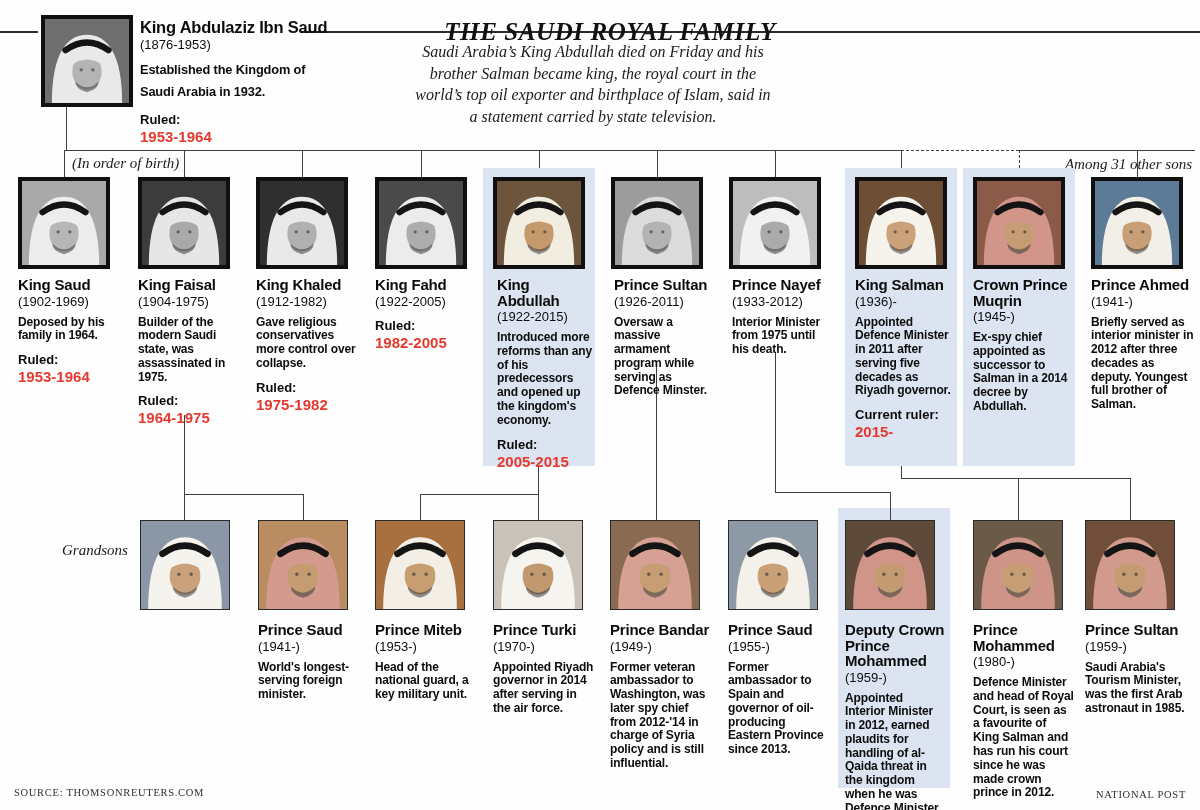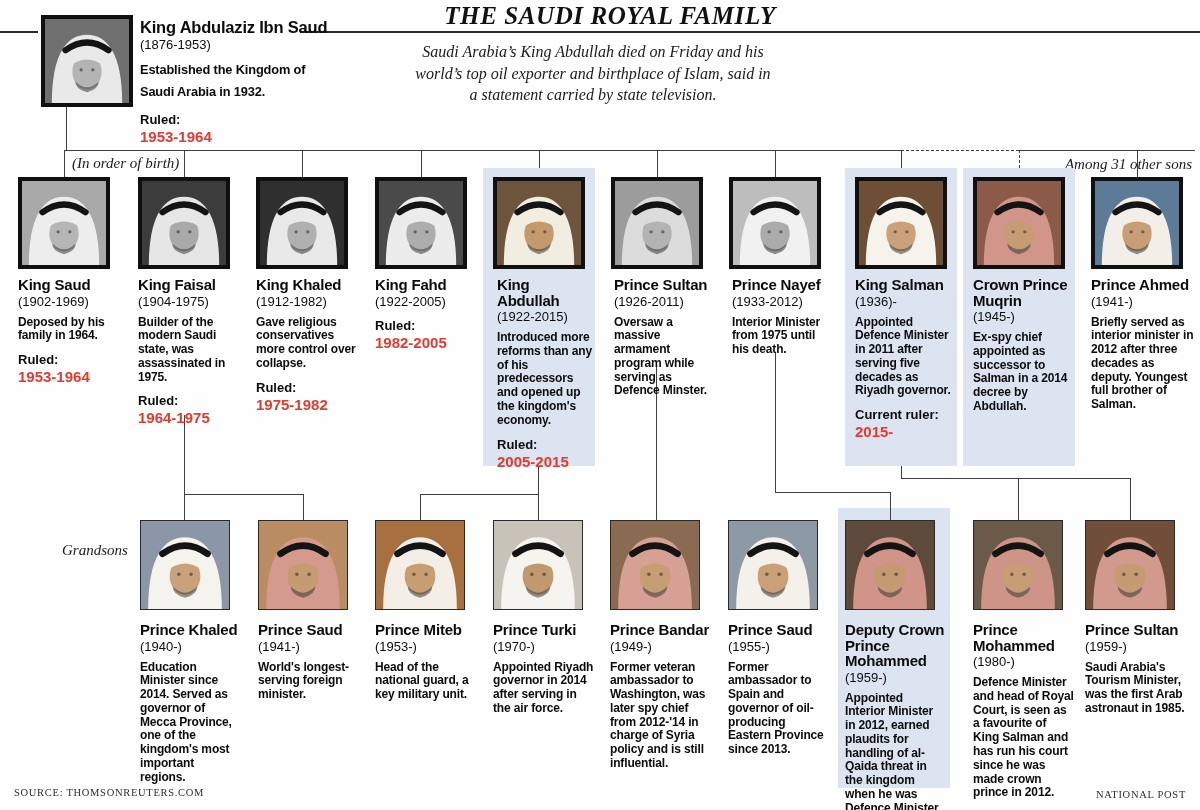--- a/index.html
+++ b/index.html
@@ -1,19 +1,19 @@
 <!DOCTYPE html>
 <html><head>
 <meta charset="utf-8">
 <style>
   html,body{margin:0;padding:0;background:#fff;}
   #stage{position:relative;width:1200px;height:810px;background:#fefefe;overflow:hidden;
          font-family:"Liberation Sans",sans-serif;color:#0c0c0c;}
   
-  .title{position:absolute;left:320px;top:1px;width:580px;text-align:center;
+  .title{position:absolute;left:320px;top:17px;width:580px;text-align:center;
          font:italic 700 25px/30px "Liberation Serif",serif;letter-spacing:.6px;color:#111;}
   .subtitle{position:absolute;left:368px;top:41px;width:450px;text-align:center;
             font:italic 400 16px/21.5px "Liberation Serif",serif;color:#1a1a1a;}
   .subtitle div{white-space:nowrap;}
   .note{position:absolute;font:italic 400 15px/18px "Liberation Serif",serif;color:#1a1a1a;white-space:nowrap;margin-top:28px;}
   .pname{font:700 15px/15.5px "Liberation Sans",sans-serif;letter-spacing:-.2px;}
   .pyears{font:400 13px/15px "Liberation Sans",sans-serif;margin:1px 0 7px 0;}
   .pdesc{font:700 12px/13.8px "Liberation Sans",sans-serif;letter-spacing:-.15px;}
   .pruled{margin-top:7px;}
   .rl{font:700 13px/15px "Liberation Sans",sans-serif;text-align:center;}
@@ -52,20 +52,21 @@
       <path d="M31,64 Q43,76 55,64 Q55,72 43,75 Q31,72 31,64 Z" fill="var(--beard,#3a3a3a)" opacity=".55"></path>
     </symbol>
   </svg>
 
   <div class="rule" style="left:0;top:31px;width:38px"></div>
   <div class="rule" style="left:300px;top:31px;width:900px"></div>
 
   <div class="title">THE SAUDI ROYAL FAMILY</div>
   <div class="subtitle">
     <div>Saudi Arabia’s King Abdullah died on Friday and his</div>
+    <div>brother Salman became king, the royal court in the</div>
     <div>world’s top oil exporter and birthplace of Islam, said in</div>
     <div>a statement carried by state television.</div>
   </div>
 
   <div class="photo big" style="left:41px;top:15px;--bg:#6f6f6f;--ghutra:#e9e9e9;--skin:#b4b4b4">
       <svg viewBox="0 0 86 86">
         <use href="#portrait"></use>
       </svg>
     </div>
   <div class="card" style="left:140px;top:18px;width:190px">
@@ -260,25 +261,20 @@
       <svg viewBox="0 0 86 86">
         <use href="#portrait"></use>
       </svg>
     </div>
   <div class="photo small" style="left:1085px;top:520px;--bg:#704e3a;--ghutra:#d29a8c;--skin:#c49b73">
       <svg viewBox="0 0 86 86">
         <use href="#portrait"></use>
       </svg>
     </div>
 
-  <div class="card" style="left:140px;top:622px">
-    <div class="pname">Prince Khaled</div>
-    <div class="pyears">(1940-)</div>
-    <div class="pdesc">Education Minister since 2014. Served as governor of Mecca Province, one of the kingdom's most important regions.</div>
-  </div>
   <div class="card" style="left:258px;top:622px">
     <div class="pname">Prince Saud</div>
     <div class="pyears">(1941-)</div>
     <div class="pdesc">World's longest-serving foreign minister.</div>
   </div>
   <div class="card" style="left:375px;top:622px">
     <div class="pname">Prince Miteb</div>
     <div class="pyears">(1953-)</div>
     <div class="pdesc">Head of the national guard, a key military unit.</div>
   </div>

